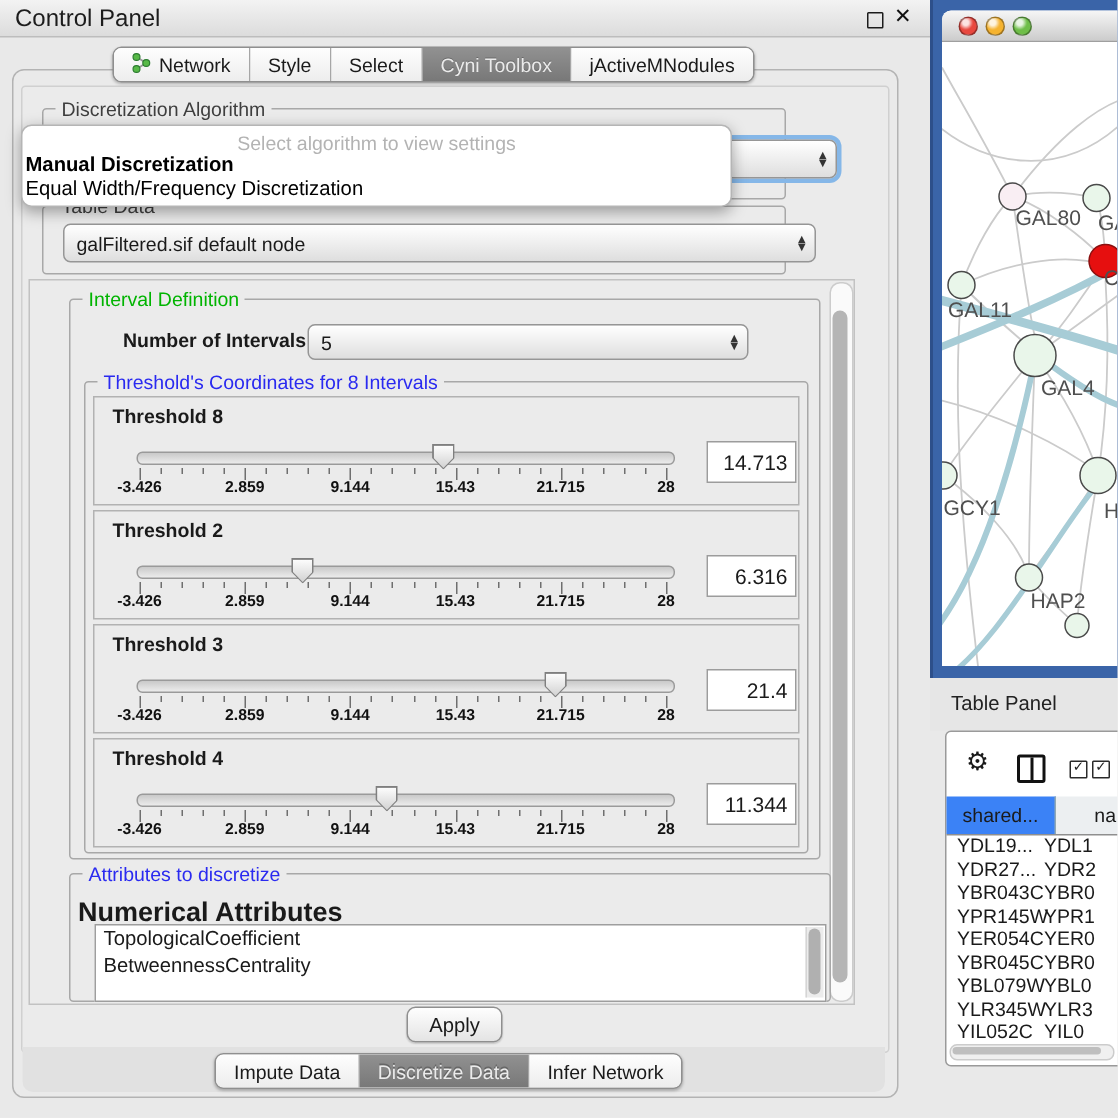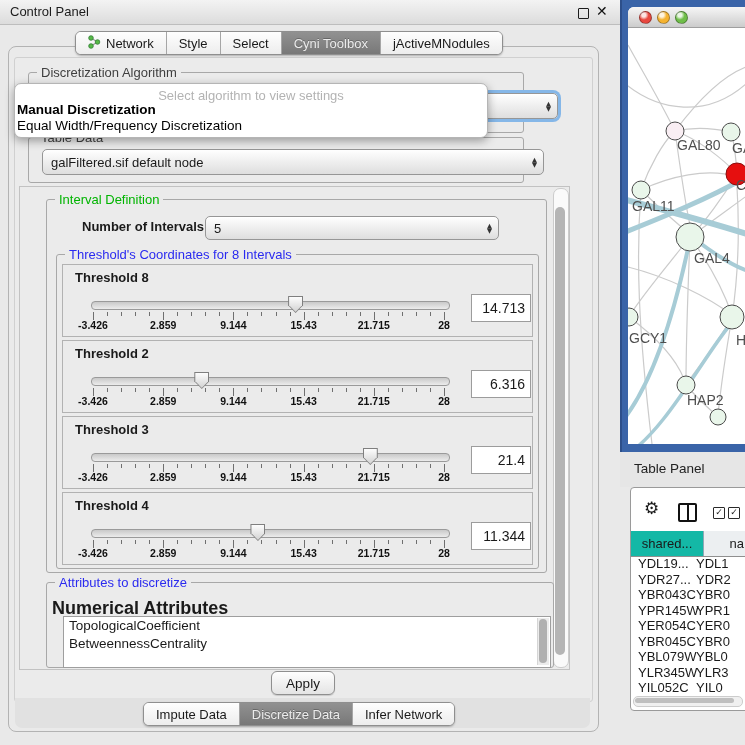--- a/index.html
+++ b/index.html
@@ -2,21 +2,21 @@
 <html><head>
 <meta charset="utf-8">
 <style>
   html,body{margin:0;padding:0}
   body{width:745px;height:745px;position:relative;overflow:hidden;
        font-family:"Liberation Sans",sans-serif;background:#e9e9e9;color:#1a1a1a}
   .abs{position:absolute}
   
   .cp-header{left:0;top:0;width:620px;height:24px;
              background:linear-gradient(#f3f3f3,#dcdcdc);border-bottom:1px solid #bdbdbd}
-  .cp-title{left:10px;top:4px;font-size:13px;color:#1c1c1c}
+  .cp-title{left:10px;top:4px;font-size:16px;color:#1c1c1c}
   .float-btn{left:578px;top:8px;width:9px;height:9px;border:1.5px solid #1c1c1c;border-radius:1px}
   .close-btn{left:596px;top:3px;font-size:14px;font-weight:bold;color:#111;font-family:"DejaVu Sans",sans-serif}
   
   .seg{display:flex;height:22px;border:1px solid #8f8f8f;border-radius:6px;overflow:hidden;
        background:#fbfbfb;box-shadow:0 1px 2px rgba(0,0,0,.25)}
   .seg .tab{display:flex;align-items:center;gap:5px;padding:0 12px;font-size:13px;
             background:linear-gradient(#fefefe,#ededed);border-right:1px solid #a6a6a6;white-space:nowrap}
   .seg .tab:last-child{border-right:none}
   .seg .tab.sel{background:linear-gradient(#919191,#787878);color:#ebebeb;text-shadow:0 -1px 0 rgba(0,0,0,.25)}
   
@@ -79,21 +79,21 @@
   
   .tp-strip{left:620px;top:452px;width:125px;height:35px;background:#e6e6e6}
   .tp-title{left:634px;top:461px;font-size:13.5px;color:#222}
   .tp-card{left:630px;top:487px;width:115px;height:222px;background:#fff;border:1px solid #9a9a9a;border-radius:4px 0 0 4px}
   .gear{left:644px;top:500px;font-size:17px;color:#1a1a1a;font-family:"DejaVu Sans",sans-serif;line-height:17px}
   .col-icon{left:678px;top:503px;width:15px;height:15px;border:2px solid #111;border-radius:2px;
             background:linear-gradient(#111,#111) center/2px 100% no-repeat}
   .chk{position:absolute;top:507px;width:10px;height:10px;border:1.5px solid #2a2a2a;border-radius:1px;
        font-size:9px;line-height:9px;text-align:center;color:#222;font-family:"DejaVu Sans",sans-serif}
   .tbl-head{left:631px;top:531px;width:114px;height:25px;display:flex;border-bottom:1px solid #8f8f8f}
-  .th1{width:72px;background:#14b8a6;border-right:1px solid #8fa8b5;display:flex;align-items:center;
+  .th1{width:72px;background:#3b82f6;border-right:1px solid #8fa8b5;display:flex;align-items:center;
        justify-content:center;font-size:13px}
   .th2{flex:1;background:#eceff1;display:flex;align-items:center;justify-content:flex-end;font-size:13px;padding-right:1px}
   .tbl-rows{left:631px;top:556px;width:114px;height:138px;overflow:hidden}
   .trow{position:relative;height:15.5px;font-size:13px;line-height:15.5px;white-space:nowrap}
   .tc1{position:absolute;left:7px}
   .tc2{position:absolute;left:65px}
   .hscroll{left:633px;top:696px;width:108px;height:9px;background:#f0f0f0;border:1px solid #ccc;border-radius:5px}
   .hscroll .thumb{position:absolute;left:1px;top:1px;width:99px;height:5px;background:#bfbfbf;border-radius:4px}
   svg text{font-family:"Liberation Sans",sans-serif}
 </style>

